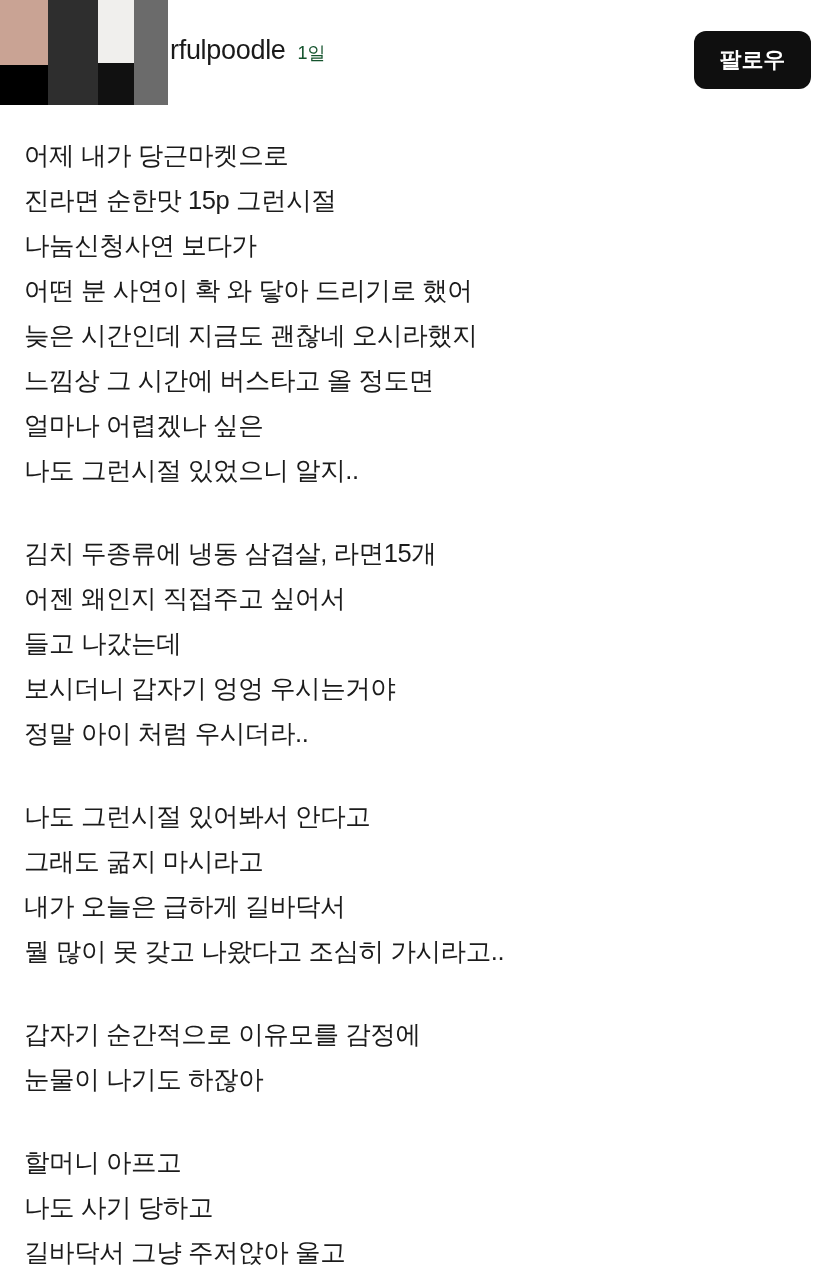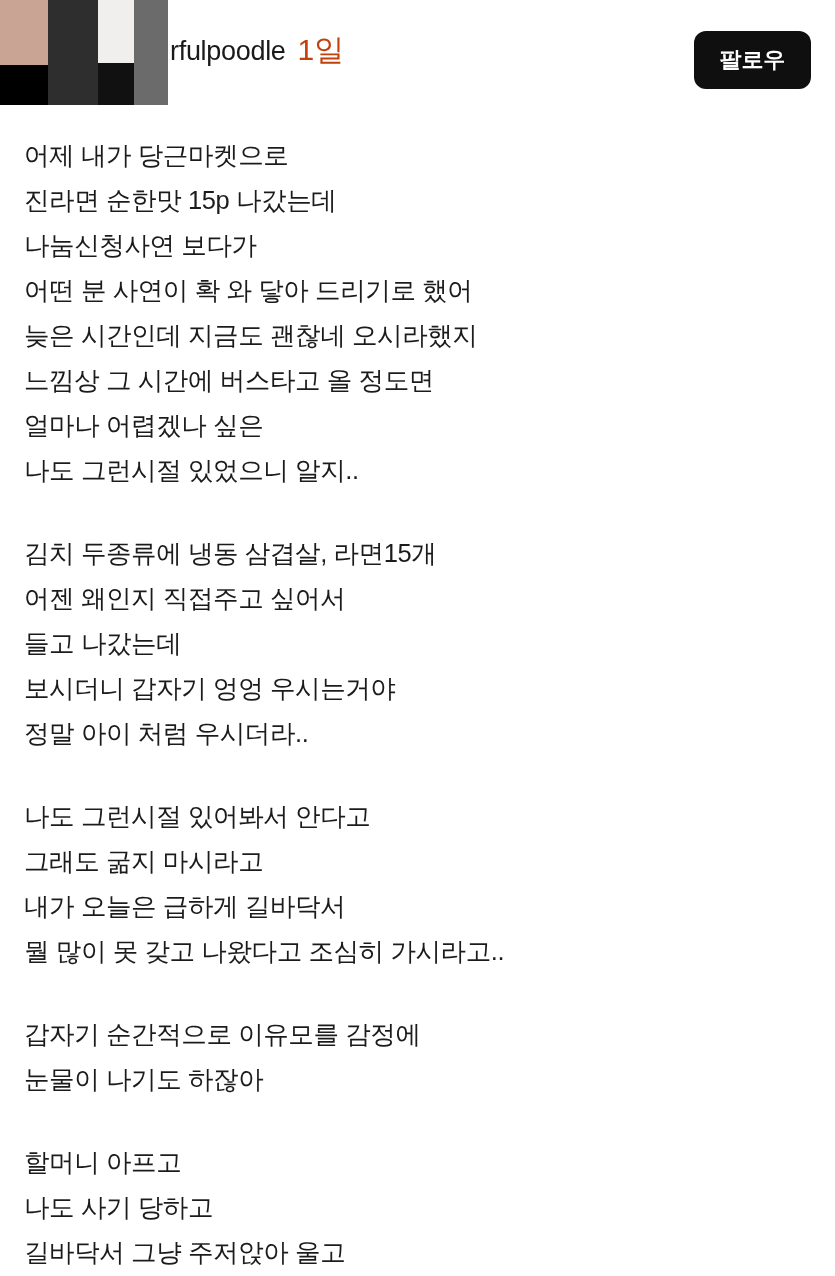--- a/index.html
+++ b/index.html
@@ -60,22 +60,22 @@
     margin-left: 2px;
     padding-bottom: 4px;
   }
   .username {
     font-size: 27px;
     font-weight: normal;
     letter-spacing: -0.3px;
     color: #1a1a1a;
   }
   .timestamp {
-    font-size: 30px;
-    color: #c2410c;
+    font-size: 18px;
+    color: #14532d;
   }
   .follow-btn {
     position: absolute;
     right: 24px;
     top: 31px;
     background: #0f0f0f;
     color: #ffffff;
     border: none;
     border-radius: 12px;
     padding: 14px 26px;
@@ -116,21 +116,21 @@
   <div class="username-wrap">
     <span class="username">rfulpoodle</span>
     <span class="timestamp">1일</span>
   </div>
   <button class="follow-btn">팔로우</button>
 </div>
 
 <div class="post-body">
     <div class="para">
       <div class="line">어제 내가 당근마켓으로</div>
-      <div class="line">진라면 순한맛 15p 나갔는데</div>
+      <div class="line">진라면 순한맛 15p 그런시절</div>
       <div class="line">나눔신청사연 보다가</div>
       <div class="line">어떤 분 사연이 확 와 닿아 드리기로 했어</div>
       <div class="line">늦은 시간인데 지금도 괜찮네 오시라했지</div>
       <div class="line">느낌상 그 시간에 버스타고 올 정도면</div>
       <div class="line">얼마나 어렵겠나 싶은</div>
       <div class="line">나도 그런시절 있었으니 알지..</div>
     </div>
     <div class="para">
       <div class="line">김치 두종류에 냉동 삼겹살, 라면15개</div>
       <div class="line">어젠 왜인지 직접주고 싶어서</div>

